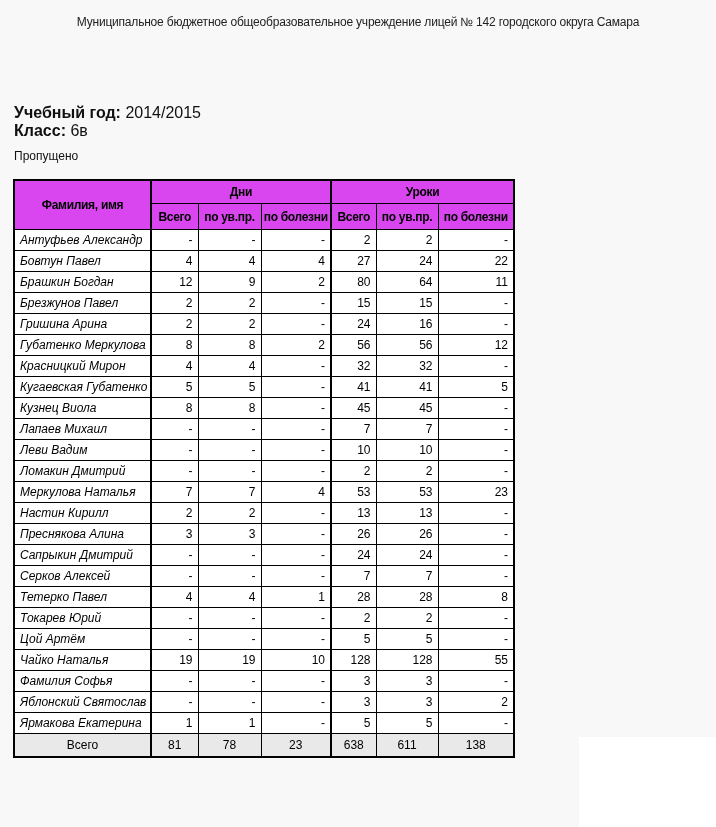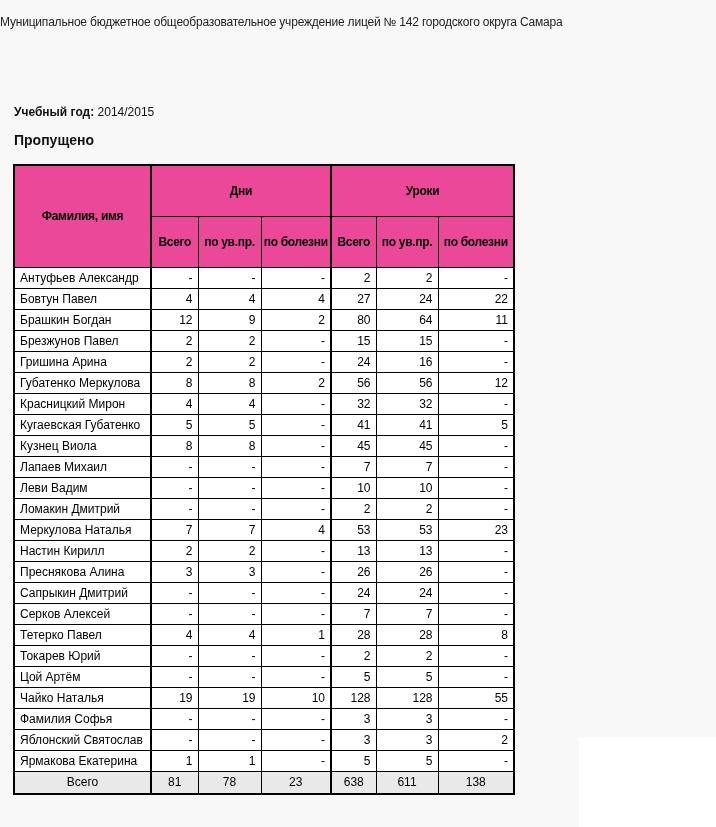--- a/index.html
+++ b/index.html
@@ -10,73 +10,73 @@
     color: #000;
   }
   body {
     width: 716px;
     height: 827px;
     position: relative;
     overflow: hidden;
   }
   .institution {
     padding-top: 15px;
+    text-align: center;
     font-size: 12px;
     color: #222;
     letter-spacing: -0.2px;
   }
   .report-title {
     margin: 28px 20px 0 20px;
     text-align: center;
     font-size: 28px;
     font-weight: normal;
     letter-spacing: -0.6px;
     line-height: 33px;
     color: #111;
   }
   .meta {
     margin: 14px 0 0 14px;
-    font-size: 12px;
+    font-size: 16px;
     line-height: 17.5px;
     color: #111;
   }
   .meta .lbl { font-weight: bold; }
   .section-label {
     margin: 10px 0 0 14px;
-    font-size: 14px;
+    font-size: 12px;
     color: #111;
-    font-weight: bold;
   }
   table.attendance {
     margin: 16px 0 0 13px;
     border-collapse: collapse;
     table-layout: fixed;
     width: 500px;
     background: #fff;
     border: 2px solid #000;
   }
   table.attendance th,
   table.attendance td {
     border: 1px solid #000;
     font-size: 12px;
     white-space: nowrap;
     overflow: hidden;
     box-sizing: border-box;
   }
   table.attendance thead th {
-    background: #ec4899;
+    background: #d946ef;
     font-weight: bold;
     text-align: center;
-    padding: 18px 2px;
+    padding: 4px 2px;
     letter-spacing: -0.3px;
   }
   table.attendance thead tr.group-row th { height: 22px; }
   table.attendance thead tr.sub-row th { height: 26px; }
   table.attendance tbody td { height: 21px; padding: 0 5px; }
-  table.attendance tbody td.name { text-align: left; }
+  table.attendance tbody td.name { text-align: left; font-style: italic; }
   table.attendance tbody td.num { text-align: right; }
   table.attendance tfoot td {
     background: #e9e9e9;
     text-align: center;
     height: 23px;
     padding: 0 4px;
   }
   .colsep { border-right-width: 2px !important; }
   .white-overlay {
     position: absolute;
@@ -89,20 +89,21 @@
 </style>
 </head>
 <body>
 
 <div class="institution">Муниципальное бюджетное общеобразовательное учреждение лицей № 142 городского округа Самара</div>
 
 <h1 class="report-title"><br></h1>
 
 <div class="meta">
   <div><span class="lbl">Учебный год:</span> <span>2014/2015</span></div>
+  <div><span class="lbl">Класс:</span> <span>6в</span></div>
 </div>
 
 <div class="section-label">Пропущено</div>
 
 <table class="attendance">
   <colgroup>
     <col style="width:137px">
     <col style="width:47px">
     <col style="width:63px">
     <col style="width:70px">

